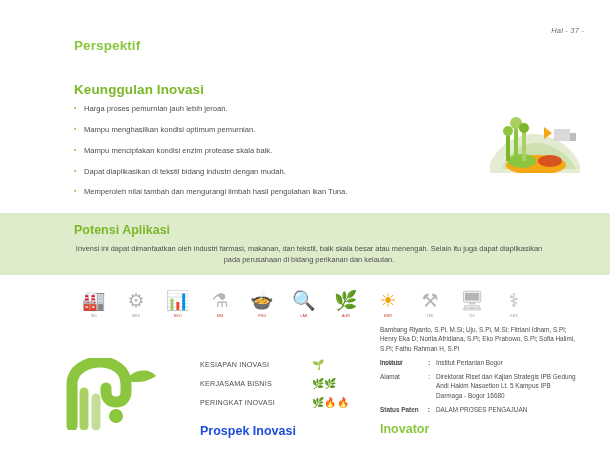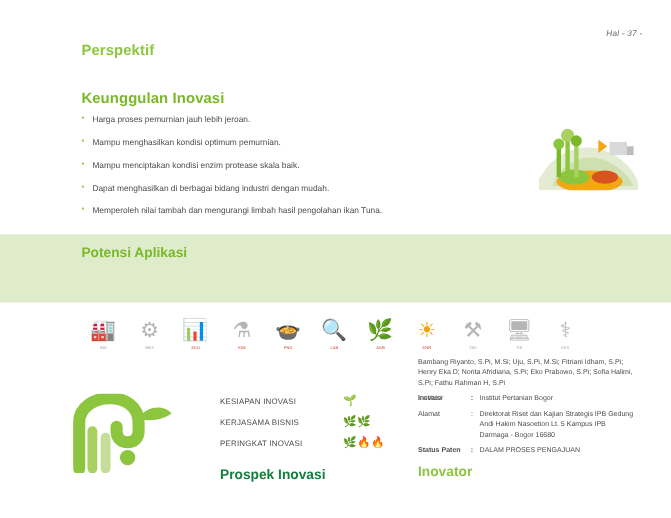--- a/index.html
+++ b/index.html
@@ -176,21 +176,21 @@
     font-size: 10px;
     line-height: 13px;
     color: #7ab828;
     white-space: nowrap;
   }
   .prospek .row .icons .orange { color: #f0a30a; }
   .prospek .title {
     margin-top: 7px;
     font-size: 12.5px;
     font-weight: bold;
-    color: #15803d;
+    color: #1d4ed8;
   }
   
   .inovator {
     position: absolute;
     left: 380px;
     top: 325px;
     width: 200px;
   }
   .inovator .names {
     font-size: 6.4px;
@@ -236,21 +236,21 @@
   <div class="content">
     <h2 class="section-title">Perspektif</h2>
 
     <div class="gap-1"></div>
 
     <h2 class="section-title alt">Keunggulan Inovasi</h2>
     <ul class="bullets">
       <li>Harga proses pemurnian jauh lebih jeroan.</li>
       <li>Mampu menghasilkan kondisi optimum pemurnian.</li>
       <li>Mampu menciptakan kondisi enzim protease skala baik.</li>
-      <li>Dapat menghasilkan di berbagai bidang industri dengan mudah.</li>
+      <li>Dapat diaplikasikan di tekstil bidang industri dengan mudah.</li>
       <li>Memperoleh nilai tambah dan mengurangi limbah hasil pengolahan ikan Tuna.</li>
     </ul>
   </div>
 
   <div class="illus-box">
     <svg width="100" height="84" viewBox="0 0 100 84">
       <rect x="0" y="0" width="100" height="84" fill="#ffffff"></rect>
       <path d="M6 60 C20 34, 44 26, 66 34 C82 40, 92 52, 96 62 L96 70 L6 70 Z" fill="#e3ebd2"></path>
       <path d="M18 66 C26 44, 46 36, 64 42 C78 47, 88 57, 92 66 Z" fill="#cfe0b0"></path>
       <ellipse cx="52" cy="62" rx="30" ry="10" fill="#f3a712"></ellipse>
@@ -264,20 +264,21 @@
       <circle cx="40" cy="25" r="5" fill="#7ab828"></circle>
       <path d="M60 24 l8 6 -8 6 z" fill="#f3a712"></path>
       <rect x="70" y="26" width="16" height="12" fill="#d9d9d9"></rect>
       <rect x="86" y="30" width="6" height="8" fill="#bdbdbd"></rect>
       <path d="M0 70 L100 70 L100 84 L0 84 Z" fill="#ffffff"></path>
     </svg>
   </div>
 
   <div class="banner">
     <h3>Potensi Aplikasi</h3>
+    <p>Invensi ini dapat dimanfaatkan oleh industri farmasi, makanan, dan tekstil, baik skala besar atau menengah. Selain itu juga dapat diaplikasikan pada perusahaan di bidang perikanan dan kelautan.</p>
   </div>
 
   <div class="icon-strip">
     <div class="icon-cell" style="left:0px">
       <span class="glyph">🏭</span>
       <span class="cap">IND</span>
     </div>
     <div class="icon-cell" style="left:42px">
       <span class="glyph">⚙</span>
       <span class="cap">MES</span>

